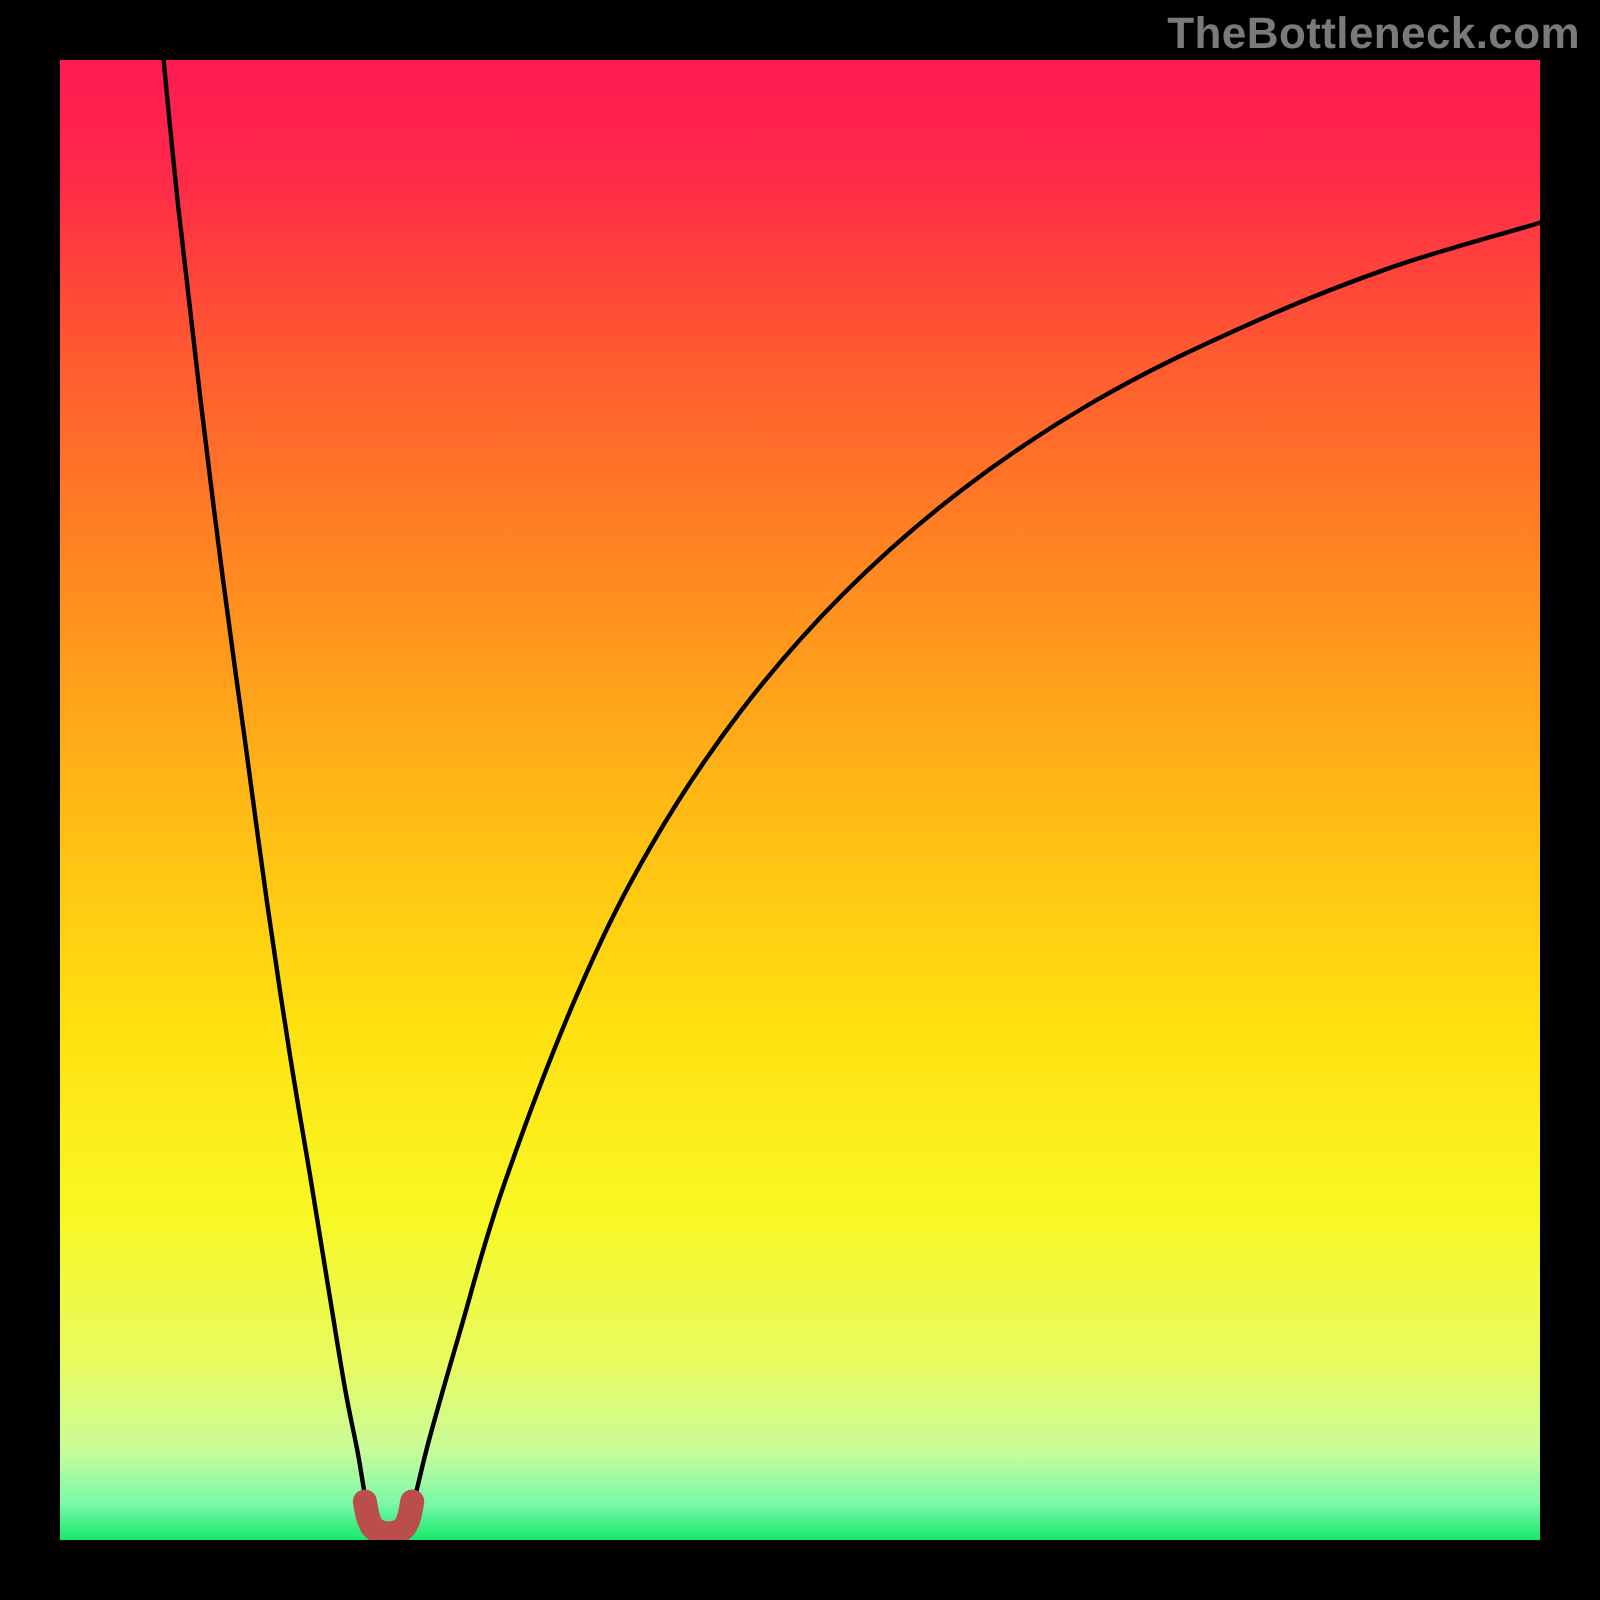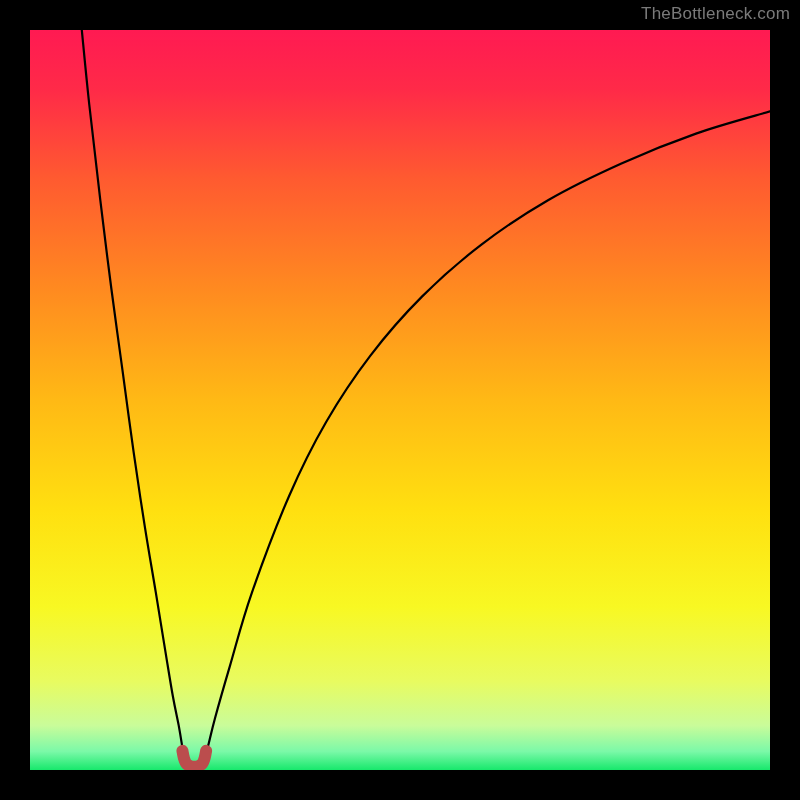--- a/index.html
+++ b/index.html
@@ -23,22 +23,22 @@
     top: 30px;
     width: 740px;
     height: 740px;
     overflow: hidden;
   }
   .watermark {
     position: absolute;
     top: 4px;
     right: 10px;
     color: #7a7a7a;
-    font-size: 17px;
-    font-weight: 400;
+    font-size: 22px;
+    font-weight: 700;
     letter-spacing: 0.2px;
   }
 </style>
 </head>
 <body>
 
 <div class="frame">
 
   <div class="watermark">TheBottleneck.com</div>
 

